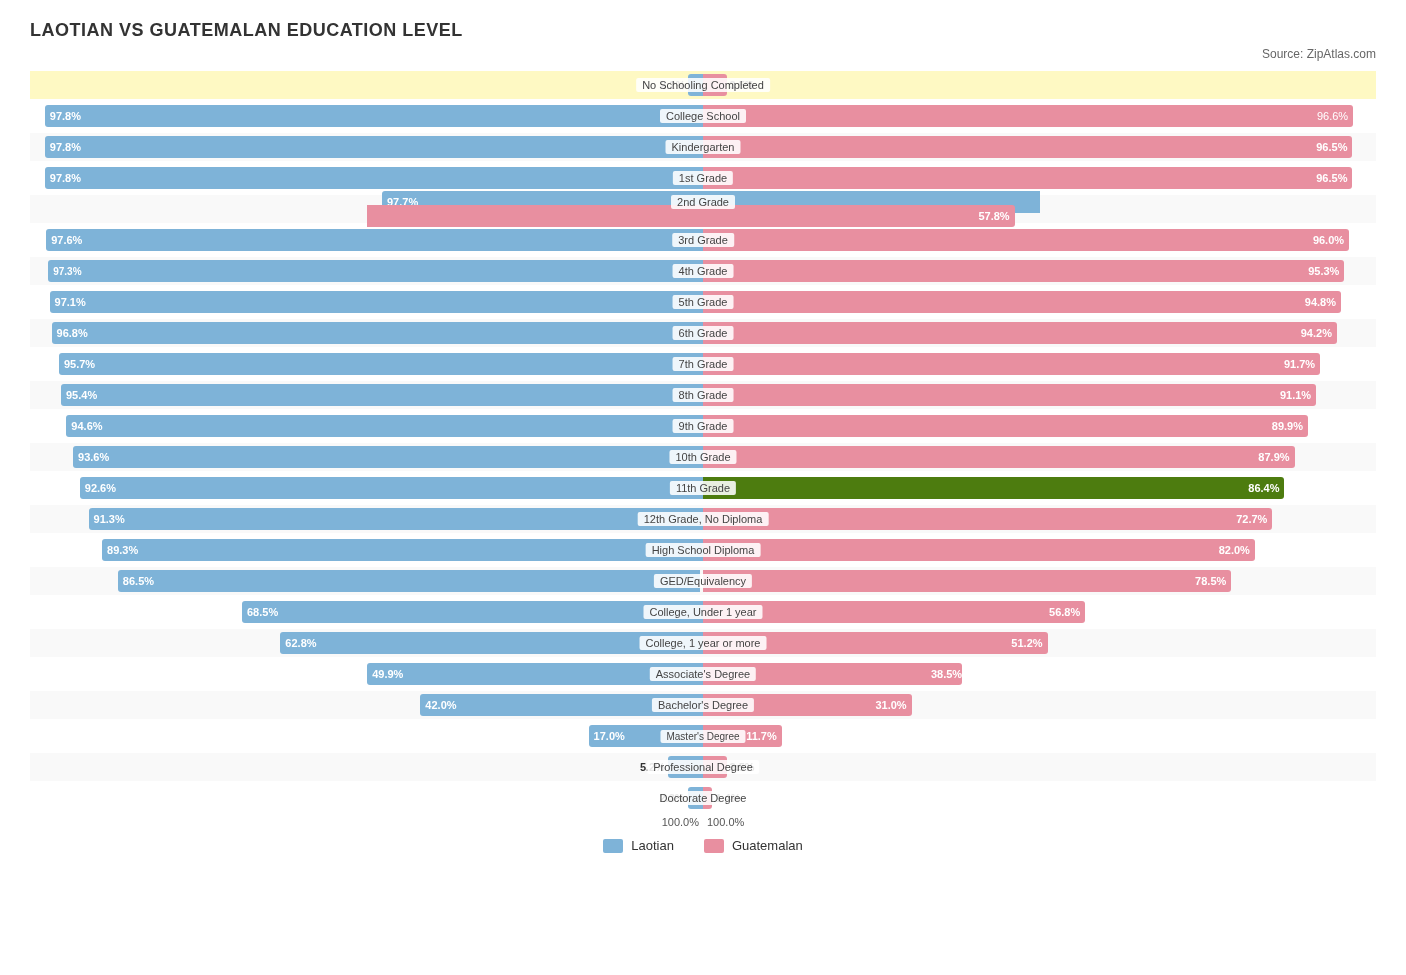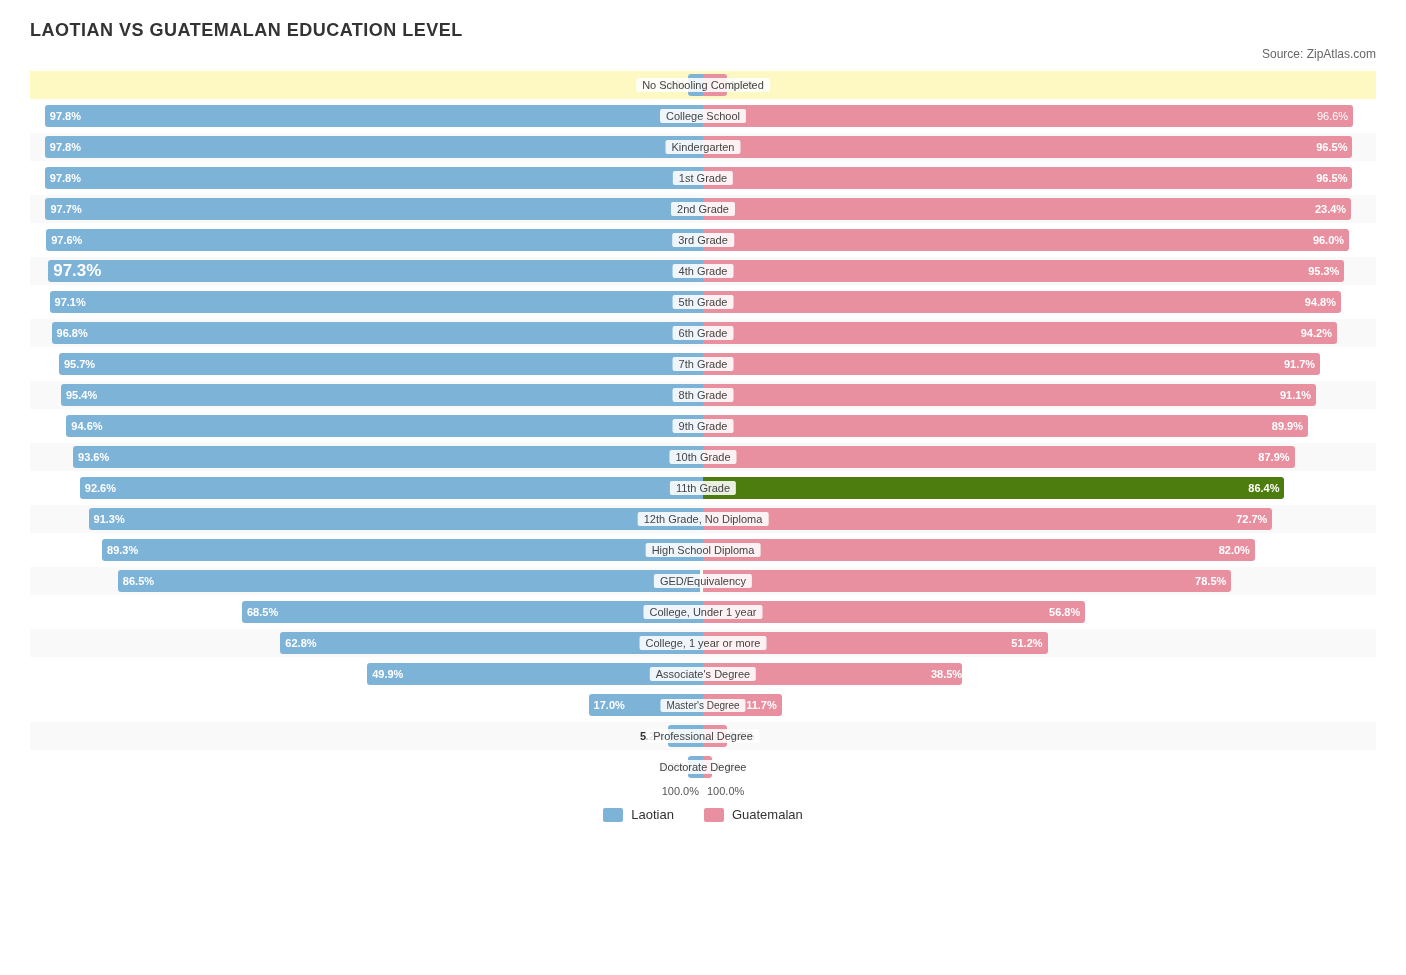--- a/index.html
+++ b/index.html
@@ -276,817 +276,867 @@
         display: flex;
         align-items: center;
         justify-content: flex-end;
         padding-right: 5px;
       ">
         <span style="font-size:11px;font-weight:bold;color:#fff;white-space:nowrap;">96.5%</span>
       </div>
 
     </div>
   </div>
+      <div class="row" style="background: rgb(249, 249, 249); flex-direction: column;">
+    <div style="display:flex;align-items:center;width:50%;height:100%;position:relative;justify-content:flex-end;">
+      <div style="
+        height: 22px;
+        background: #7eb3d8;
+        border-radius: 3px 0 0 3px;
+        width: 97.7%;
+        position: absolute;
+        right: 0;
+        display: flex;
+        align-items: center;
+        justify-content: flex-start;
+        padding-left: 5px;
+      ">
+        <span style="font-size:11px;font-weight:bold;color:#fff;white-space:nowrap;">97.7%</span>
+      </div>
+
+    </div>
+    <div style="
+      position:absolute;
+      left:50%;
+      transform:translateX(-50%);
+      white-space:nowrap;
+      font-size:11px;
+      color:#444;
+      background:rgba(255,255,255,0.88);
+      padding:1px 6px;
+      border-radius:2px;
+      z-index:10;
+      text-align:center;
+      pointer-events:none;
+    ">2nd Grade</div>
+    <div style="display:flex;align-items:center;width:50%;height:100%;position:relative;justify-content:flex-start;">
+      <div style="
+        height: 22px;
+        background: #e88fa0;
+        border-radius: 0 3px 3px 0;
+        width: 96.3%;
+        position: absolute;
+        left: 0;
+        display: flex;
+        align-items: center;
+        justify-content: flex-end;
+        padding-right: 5px;
+      ">
+        <span style="font-size:11px;font-weight:bold;color:#fff;white-space:nowrap;">57.8%</span>
+      </div>
+
+    </div>
+  </div>
+      <div class="row" style="background: rgb(255, 255, 255);">
+    <div style="display:flex;align-items:center;width:50%;height:100%;position:relative;justify-content:flex-end;">
+      <div style="
+        height: 22px;
+        background: #7eb3d8;
+        border-radius: 3px 0 0 3px;
+        width: 97.6%;
+        position: absolute;
+        right: 0;
+        display: flex;
+        align-items: center;
+        justify-content: flex-start;
+        padding-left: 5px;
+      ">
+        <span style="font-size:11px;font-weight:bold;color:#fff;white-space:nowrap;">97.6%</span>
+      </div>
+
+    </div>
+    <div style="
+      position:absolute;
+      left:50%;
+      transform:translateX(-50%);
+      white-space:nowrap;
+      font-size:11px;
+      color:#444;
+      background:rgba(255,255,255,0.88);
+      padding:1px 6px;
+      border-radius:2px;
+      z-index:10;
+      text-align:center;
+      pointer-events:none;
+    ">3rd Grade</div>
+    <div style="display:flex;align-items:center;width:50%;height:100%;position:relative;justify-content:flex-start;">
+      <div style="
+        height: 22px;
+        background: #e88fa0;
+        border-radius: 0 3px 3px 0;
+        width: 96%;
+        position: absolute;
+        left: 0;
+        display: flex;
+        align-items: center;
+        justify-content: flex-end;
+        padding-right: 5px;
+      ">
+        <span style="font-size:11px;font-weight:bold;color:#fff;white-space:nowrap;">96.0%</span>
+      </div>
+
+    </div>
+  </div>
       <div class="row" style="background: rgb(249, 249, 249);">
     <div style="display:flex;align-items:center;width:50%;height:100%;position:relative;justify-content:flex-end;">
       <div style="
         height: 22px;
         background: #7eb3d8;
         border-radius: 3px 0 0 3px;
-        width: 97.7%;
-        position: absolute;
-        right: 0;
-        display: flex;
-        align-items: center;
-        justify-content: flex-start;
-        padding-left: 5px;
-      ">
-        <span style="font-size:11px;font-weight:bold;color:#fff;white-space:nowrap;">97.7%</span>
-      </div>
-
-    </div>
-    <div style="
-      position:absolute;
-      left:50%;
-      transform:translateX(-50%);
-      white-space:nowrap;
-      font-size:11px;
-      color:#444;
-      background:rgba(255,255,255,0.88);
-      padding:1px 6px;
-      border-radius:2px;
-      z-index:10;
-      text-align:center;
-      pointer-events:none;
-    ">2nd Grade</div>
-    <div style="display:flex;align-items:center;width:50%;height:100%;position:relative;justify-content:flex-start;">
-      <div style="
-        height: 22px;
-        background: #e88fa0;
-        border-radius: 0 3px 3px 0;
-        width: 96.3%;
-        position: absolute;
-        left: 0;
-        display: flex;
-        align-items: center;
-        justify-content: flex-end;
-        padding-right: 5px;
-      ">
-        <span style="font-size:11px;font-weight:bold;color:#fff;white-space:nowrap;">23.4%</span>
+        width: 97.3%;
+        position: absolute;
+        right: 0;
+        display: flex;
+        align-items: center;
+        justify-content: flex-start;
+        padding-left: 5px;
+      ">
+        <span style="font-size:10px;font-weight:bold;color:#fff;white-space:nowrap;">97.3%</span>
+      </div>
+
+    </div>
+    <div style="
+      position:absolute;
+      left:50%;
+      transform:translateX(-50%);
+      white-space:nowrap;
+      font-size:11px;
+      color:#444;
+      background:rgba(255,255,255,0.88);
+      padding:1px 6px;
+      border-radius:2px;
+      z-index:10;
+      text-align:center;
+      pointer-events:none;
+    ">4th Grade</div>
+    <div style="display:flex;align-items:center;width:50%;height:100%;position:relative;justify-content:flex-start;">
+      <div style="
+        height: 22px;
+        background: #e88fa0;
+        border-radius: 0 3px 3px 0;
+        width: 95.3%;
+        position: absolute;
+        left: 0;
+        display: flex;
+        align-items: center;
+        justify-content: flex-end;
+        padding-right: 5px;
+      ">
+        <span style="font-size:11px;font-weight:bold;color:#fff;white-space:nowrap;">95.3%</span>
       </div>
 
     </div>
   </div>
       <div class="row" style="background: rgb(255, 255, 255);">
     <div style="display:flex;align-items:center;width:50%;height:100%;position:relative;justify-content:flex-end;">
       <div style="
         height: 22px;
         background: #7eb3d8;
         border-radius: 3px 0 0 3px;
-        width: 97.6%;
-        position: absolute;
-        right: 0;
-        display: flex;
-        align-items: center;
-        justify-content: flex-start;
-        padding-left: 5px;
-      ">
-        <span style="font-size:11px;font-weight:bold;color:#fff;white-space:nowrap;">97.6%</span>
-      </div>
-
-    </div>
-    <div style="
-      position:absolute;
-      left:50%;
-      transform:translateX(-50%);
-      white-space:nowrap;
-      font-size:11px;
-      color:#444;
-      background:rgba(255,255,255,0.88);
-      padding:1px 6px;
-      border-radius:2px;
-      z-index:10;
-      text-align:center;
-      pointer-events:none;
-    ">3rd Grade</div>
-    <div style="display:flex;align-items:center;width:50%;height:100%;position:relative;justify-content:flex-start;">
-      <div style="
-        height: 22px;
-        background: #e88fa0;
-        border-radius: 0 3px 3px 0;
-        width: 96%;
-        position: absolute;
-        left: 0;
-        display: flex;
-        align-items: center;
-        justify-content: flex-end;
-        padding-right: 5px;
-      ">
-        <span style="font-size:11px;font-weight:bold;color:#fff;white-space:nowrap;">96.0%</span>
+        width: 97.1%;
+        position: absolute;
+        right: 0;
+        display: flex;
+        align-items: center;
+        justify-content: flex-start;
+        padding-left: 5px;
+      ">
+        <span style="font-size:11px;font-weight:bold;color:#fff;white-space:nowrap;">97.1%</span>
+      </div>
+
+    </div>
+    <div style="
+      position:absolute;
+      left:50%;
+      transform:translateX(-50%);
+      white-space:nowrap;
+      font-size:11px;
+      color:#444;
+      background:rgba(255,255,255,0.88);
+      padding:1px 6px;
+      border-radius:2px;
+      z-index:10;
+      text-align:center;
+      pointer-events:none;
+    ">5th Grade</div>
+    <div style="display:flex;align-items:center;width:50%;height:100%;position:relative;justify-content:flex-start;">
+      <div style="
+        height: 22px;
+        background: #e88fa0;
+        border-radius: 0 3px 3px 0;
+        width: 94.8%;
+        position: absolute;
+        left: 0;
+        display: flex;
+        align-items: center;
+        justify-content: flex-end;
+        padding-right: 5px;
+      ">
+        <span style="font-size:11px;font-weight:bold;color:#fff;white-space:nowrap;">94.8%</span>
       </div>
 
     </div>
   </div>
       <div class="row" style="background: rgb(249, 249, 249);">
     <div style="display:flex;align-items:center;width:50%;height:100%;position:relative;justify-content:flex-end;">
       <div style="
         height: 22px;
         background: #7eb3d8;
         border-radius: 3px 0 0 3px;
-        width: 97.3%;
-        position: absolute;
-        right: 0;
-        display: flex;
-        align-items: center;
-        justify-content: flex-start;
-        padding-left: 5px;
-      ">
-        <span style="font-size:17px;font-weight:bold;color:#fff;white-space:nowrap;">97.3%</span>
-      </div>
-
-    </div>
-    <div style="
-      position:absolute;
-      left:50%;
-      transform:translateX(-50%);
-      white-space:nowrap;
-      font-size:11px;
-      color:#444;
-      background:rgba(255,255,255,0.88);
-      padding:1px 6px;
-      border-radius:2px;
-      z-index:10;
-      text-align:center;
-      pointer-events:none;
-    ">4th Grade</div>
-    <div style="display:flex;align-items:center;width:50%;height:100%;position:relative;justify-content:flex-start;">
-      <div style="
-        height: 22px;
-        background: #e88fa0;
-        border-radius: 0 3px 3px 0;
-        width: 95.3%;
-        position: absolute;
-        left: 0;
-        display: flex;
-        align-items: center;
-        justify-content: flex-end;
-        padding-right: 5px;
-      ">
-        <span style="font-size:11px;font-weight:bold;color:#fff;white-space:nowrap;">95.3%</span>
+        width: 96.8%;
+        position: absolute;
+        right: 0;
+        display: flex;
+        align-items: center;
+        justify-content: flex-start;
+        padding-left: 5px;
+      ">
+        <span style="font-size:11px;font-weight:bold;color:#fff;white-space:nowrap;">96.8%</span>
+      </div>
+
+    </div>
+    <div style="
+      position:absolute;
+      left:50%;
+      transform:translateX(-50%);
+      white-space:nowrap;
+      font-size:11px;
+      color:#444;
+      background:rgba(255,255,255,0.88);
+      padding:1px 6px;
+      border-radius:2px;
+      z-index:10;
+      text-align:center;
+      pointer-events:none;
+    ">6th Grade</div>
+    <div style="display:flex;align-items:center;width:50%;height:100%;position:relative;justify-content:flex-start;">
+      <div style="
+        height: 22px;
+        background: #e88fa0;
+        border-radius: 0 3px 3px 0;
+        width: 94.2%;
+        position: absolute;
+        left: 0;
+        display: flex;
+        align-items: center;
+        justify-content: flex-end;
+        padding-right: 5px;
+      ">
+        <span style="font-size:11px;font-weight:bold;color:#fff;white-space:nowrap;">94.2%</span>
       </div>
 
     </div>
   </div>
       <div class="row" style="background: rgb(255, 255, 255);">
     <div style="display:flex;align-items:center;width:50%;height:100%;position:relative;justify-content:flex-end;">
       <div style="
         height: 22px;
         background: #7eb3d8;
         border-radius: 3px 0 0 3px;
-        width: 97.1%;
-        position: absolute;
-        right: 0;
-        display: flex;
-        align-items: center;
-        justify-content: flex-start;
-        padding-left: 5px;
-      ">
-        <span style="font-size:11px;font-weight:bold;color:#fff;white-space:nowrap;">97.1%</span>
-      </div>
-
-    </div>
-    <div style="
-      position:absolute;
-      left:50%;
-      transform:translateX(-50%);
-      white-space:nowrap;
-      font-size:11px;
-      color:#444;
-      background:rgba(255,255,255,0.88);
-      padding:1px 6px;
-      border-radius:2px;
-      z-index:10;
-      text-align:center;
-      pointer-events:none;
-    ">5th Grade</div>
-    <div style="display:flex;align-items:center;width:50%;height:100%;position:relative;justify-content:flex-start;">
-      <div style="
-        height: 22px;
-        background: #e88fa0;
-        border-radius: 0 3px 3px 0;
-        width: 94.8%;
-        position: absolute;
-        left: 0;
-        display: flex;
-        align-items: center;
-        justify-content: flex-end;
-        padding-right: 5px;
-      ">
-        <span style="font-size:11px;font-weight:bold;color:#fff;white-space:nowrap;">94.8%</span>
+        width: 95.7%;
+        position: absolute;
+        right: 0;
+        display: flex;
+        align-items: center;
+        justify-content: flex-start;
+        padding-left: 5px;
+      ">
+        <span style="font-size:11px;font-weight:bold;color:#fff;white-space:nowrap;">95.7%</span>
+      </div>
+
+    </div>
+    <div style="
+      position:absolute;
+      left:50%;
+      transform:translateX(-50%);
+      white-space:nowrap;
+      font-size:11px;
+      color:#444;
+      background:rgba(255,255,255,0.88);
+      padding:1px 6px;
+      border-radius:2px;
+      z-index:10;
+      text-align:center;
+      pointer-events:none;
+    ">7th Grade</div>
+    <div style="display:flex;align-items:center;width:50%;height:100%;position:relative;justify-content:flex-start;">
+      <div style="
+        height: 22px;
+        background: #e88fa0;
+        border-radius: 0 3px 3px 0;
+        width: 91.7%;
+        position: absolute;
+        left: 0;
+        display: flex;
+        align-items: center;
+        justify-content: flex-end;
+        padding-right: 5px;
+      ">
+        <span style="font-size:11px;font-weight:bold;color:#fff;white-space:nowrap;">91.7%</span>
       </div>
 
     </div>
   </div>
       <div class="row" style="background: rgb(249, 249, 249);">
     <div style="display:flex;align-items:center;width:50%;height:100%;position:relative;justify-content:flex-end;">
       <div style="
         height: 22px;
         background: #7eb3d8;
         border-radius: 3px 0 0 3px;
-        width: 96.8%;
-        position: absolute;
-        right: 0;
-        display: flex;
-        align-items: center;
-        justify-content: flex-start;
-        padding-left: 5px;
-      ">
-        <span style="font-size:11px;font-weight:bold;color:#fff;white-space:nowrap;">96.8%</span>
-      </div>
-
-    </div>
-    <div style="
-      position:absolute;
-      left:50%;
-      transform:translateX(-50%);
-      white-space:nowrap;
-      font-size:11px;
-      color:#444;
-      background:rgba(255,255,255,0.88);
-      padding:1px 6px;
-      border-radius:2px;
-      z-index:10;
-      text-align:center;
-      pointer-events:none;
-    ">6th Grade</div>
-    <div style="display:flex;align-items:center;width:50%;height:100%;position:relative;justify-content:flex-start;">
-      <div style="
-        height: 22px;
-        background: #e88fa0;
-        border-radius: 0 3px 3px 0;
-        width: 94.2%;
-        position: absolute;
-        left: 0;
-        display: flex;
-        align-items: center;
-        justify-content: flex-end;
-        padding-right: 5px;
-      ">
-        <span style="font-size:11px;font-weight:bold;color:#fff;white-space:nowrap;">94.2%</span>
+        width: 95.4%;
+        position: absolute;
+        right: 0;
+        display: flex;
+        align-items: center;
+        justify-content: flex-start;
+        padding-left: 5px;
+      ">
+        <span style="font-size:11px;font-weight:bold;color:#fff;white-space:nowrap;">95.4%</span>
+      </div>
+
+    </div>
+    <div style="
+      position:absolute;
+      left:50%;
+      transform:translateX(-50%);
+      white-space:nowrap;
+      font-size:11px;
+      color:#444;
+      background:rgba(255,255,255,0.88);
+      padding:1px 6px;
+      border-radius:2px;
+      z-index:10;
+      text-align:center;
+      pointer-events:none;
+    ">8th Grade</div>
+    <div style="display:flex;align-items:center;width:50%;height:100%;position:relative;justify-content:flex-start;">
+      <div style="
+        height: 22px;
+        background: #e88fa0;
+        border-radius: 0 3px 3px 0;
+        width: 91.1%;
+        position: absolute;
+        left: 0;
+        display: flex;
+        align-items: center;
+        justify-content: flex-end;
+        padding-right: 5px;
+      ">
+        <span style="font-size:11px;font-weight:bold;color:#fff;white-space:nowrap;">91.1%</span>
       </div>
 
     </div>
   </div>
       <div class="row" style="background: rgb(255, 255, 255);">
     <div style="display:flex;align-items:center;width:50%;height:100%;position:relative;justify-content:flex-end;">
       <div style="
         height: 22px;
         background: #7eb3d8;
         border-radius: 3px 0 0 3px;
-        width: 95.7%;
-        position: absolute;
-        right: 0;
-        display: flex;
-        align-items: center;
-        justify-content: flex-start;
-        padding-left: 5px;
-      ">
-        <span style="font-size:11px;font-weight:bold;color:#fff;white-space:nowrap;">95.7%</span>
-      </div>
-
-    </div>
-    <div style="
-      position:absolute;
-      left:50%;
-      transform:translateX(-50%);
-      white-space:nowrap;
-      font-size:11px;
-      color:#444;
-      background:rgba(255,255,255,0.88);
-      padding:1px 6px;
-      border-radius:2px;
-      z-index:10;
-      text-align:center;
-      pointer-events:none;
-    ">7th Grade</div>
-    <div style="display:flex;align-items:center;width:50%;height:100%;position:relative;justify-content:flex-start;">
-      <div style="
-        height: 22px;
-        background: #e88fa0;
-        border-radius: 0 3px 3px 0;
-        width: 91.7%;
-        position: absolute;
-        left: 0;
-        display: flex;
-        align-items: center;
-        justify-content: flex-end;
-        padding-right: 5px;
-      ">
-        <span style="font-size:11px;font-weight:bold;color:#fff;white-space:nowrap;">91.7%</span>
+        width: 94.6%;
+        position: absolute;
+        right: 0;
+        display: flex;
+        align-items: center;
+        justify-content: flex-start;
+        padding-left: 5px;
+      ">
+        <span style="font-size:11px;font-weight:bold;color:#fff;white-space:nowrap;">94.6%</span>
+      </div>
+
+    </div>
+    <div style="
+      position:absolute;
+      left:50%;
+      transform:translateX(-50%);
+      white-space:nowrap;
+      font-size:11px;
+      color:#444;
+      background:rgba(255,255,255,0.88);
+      padding:1px 6px;
+      border-radius:2px;
+      z-index:10;
+      text-align:center;
+      pointer-events:none;
+    ">9th Grade</div>
+    <div style="display:flex;align-items:center;width:50%;height:100%;position:relative;justify-content:flex-start;">
+      <div style="
+        height: 22px;
+        background: #e88fa0;
+        border-radius: 0 3px 3px 0;
+        width: 89.9%;
+        position: absolute;
+        left: 0;
+        display: flex;
+        align-items: center;
+        justify-content: flex-end;
+        padding-right: 5px;
+      ">
+        <span style="font-size:11px;font-weight:bold;color:#fff;white-space:nowrap;">89.9%</span>
       </div>
 
     </div>
   </div>
       <div class="row" style="background: rgb(249, 249, 249);">
     <div style="display:flex;align-items:center;width:50%;height:100%;position:relative;justify-content:flex-end;">
       <div style="
         height: 22px;
         background: #7eb3d8;
         border-radius: 3px 0 0 3px;
-        width: 95.4%;
-        position: absolute;
-        right: 0;
-        display: flex;
-        align-items: center;
-        justify-content: flex-start;
-        padding-left: 5px;
-      ">
-        <span style="font-size:11px;font-weight:bold;color:#fff;white-space:nowrap;">95.4%</span>
-      </div>
-
-    </div>
-    <div style="
-      position:absolute;
-      left:50%;
-      transform:translateX(-50%);
-      white-space:nowrap;
-      font-size:11px;
-      color:#444;
-      background:rgba(255,255,255,0.88);
-      padding:1px 6px;
-      border-radius:2px;
-      z-index:10;
-      text-align:center;
-      pointer-events:none;
-    ">8th Grade</div>
-    <div style="display:flex;align-items:center;width:50%;height:100%;position:relative;justify-content:flex-start;">
-      <div style="
-        height: 22px;
-        background: #e88fa0;
-        border-radius: 0 3px 3px 0;
-        width: 91.1%;
-        position: absolute;
-        left: 0;
-        display: flex;
-        align-items: center;
-        justify-content: flex-end;
-        padding-right: 5px;
-      ">
-        <span style="font-size:11px;font-weight:bold;color:#fff;white-space:nowrap;">91.1%</span>
+        width: 93.6%;
+        position: absolute;
+        right: 0;
+        display: flex;
+        align-items: center;
+        justify-content: flex-start;
+        padding-left: 5px;
+      ">
+        <span style="font-size:11px;font-weight:bold;color:#fff;white-space:nowrap;">93.6%</span>
+      </div>
+
+    </div>
+    <div style="
+      position:absolute;
+      left:50%;
+      transform:translateX(-50%);
+      white-space:nowrap;
+      font-size:11px;
+      color:#444;
+      background:rgba(255,255,255,0.88);
+      padding:1px 6px;
+      border-radius:2px;
+      z-index:10;
+      text-align:center;
+      pointer-events:none;
+    ">10th Grade</div>
+    <div style="display:flex;align-items:center;width:50%;height:100%;position:relative;justify-content:flex-start;">
+      <div style="
+        height: 22px;
+        background: #e88fa0;
+        border-radius: 0 3px 3px 0;
+        width: 87.9%;
+        position: absolute;
+        left: 0;
+        display: flex;
+        align-items: center;
+        justify-content: flex-end;
+        padding-right: 5px;
+      ">
+        <span style="font-size:11px;font-weight:bold;color:#fff;white-space:nowrap;">87.9%</span>
       </div>
 
     </div>
   </div>
       <div class="row" style="background: rgb(255, 255, 255);">
     <div style="display:flex;align-items:center;width:50%;height:100%;position:relative;justify-content:flex-end;">
       <div style="
         height: 22px;
         background: #7eb3d8;
         border-radius: 3px 0 0 3px;
-        width: 94.6%;
-        position: absolute;
-        right: 0;
-        display: flex;
-        align-items: center;
-        justify-content: flex-start;
-        padding-left: 5px;
-      ">
-        <span style="font-size:11px;font-weight:bold;color:#fff;white-space:nowrap;">94.6%</span>
-      </div>
-
-    </div>
-    <div style="
-      position:absolute;
-      left:50%;
-      transform:translateX(-50%);
-      white-space:nowrap;
-      font-size:11px;
-      color:#444;
-      background:rgba(255,255,255,0.88);
-      padding:1px 6px;
-      border-radius:2px;
-      z-index:10;
-      text-align:center;
-      pointer-events:none;
-    ">9th Grade</div>
-    <div style="display:flex;align-items:center;width:50%;height:100%;position:relative;justify-content:flex-start;">
-      <div style="
-        height: 22px;
-        background: #e88fa0;
-        border-radius: 0 3px 3px 0;
-        width: 89.9%;
-        position: absolute;
-        left: 0;
-        display: flex;
-        align-items: center;
-        justify-content: flex-end;
-        padding-right: 5px;
-      ">
-        <span style="font-size:11px;font-weight:bold;color:#fff;white-space:nowrap;">89.9%</span>
+        width: 92.6%;
+        position: absolute;
+        right: 0;
+        display: flex;
+        align-items: center;
+        justify-content: flex-start;
+        padding-left: 5px;
+      ">
+        <span style="font-size:11px;font-weight:bold;color:#fff;white-space:nowrap;">92.6%</span>
+      </div>
+
+    </div>
+    <div style="
+      position:absolute;
+      left:50%;
+      transform:translateX(-50%);
+      white-space:nowrap;
+      font-size:11px;
+      color:#444;
+      background:rgba(255,255,255,0.88);
+      padding:1px 6px;
+      border-radius:2px;
+      z-index:10;
+      text-align:center;
+      pointer-events:none;
+    ">11th Grade</div>
+    <div style="display:flex;align-items:center;width:50%;height:100%;position:relative;justify-content:flex-start;">
+      <div style="
+        height: 22px;
+        background: #4d7c0f;
+        border-radius: 0 3px 3px 0;
+        width: 86.4%;
+        position: absolute;
+        left: 0;
+        display: flex;
+        align-items: center;
+        justify-content: flex-end;
+        padding-right: 5px;
+      ">
+        <span style="font-size:11px;font-weight:bold;color:#fff;white-space:nowrap;">86.4%</span>
       </div>
 
     </div>
   </div>
       <div class="row" style="background: rgb(249, 249, 249);">
     <div style="display:flex;align-items:center;width:50%;height:100%;position:relative;justify-content:flex-end;">
       <div style="
         height: 22px;
         background: #7eb3d8;
         border-radius: 3px 0 0 3px;
-        width: 93.6%;
-        position: absolute;
-        right: 0;
-        display: flex;
-        align-items: center;
-        justify-content: flex-start;
-        padding-left: 5px;
-      ">
-        <span style="font-size:11px;font-weight:bold;color:#fff;white-space:nowrap;">93.6%</span>
-      </div>
-
-    </div>
-    <div style="
-      position:absolute;
-      left:50%;
-      transform:translateX(-50%);
-      white-space:nowrap;
-      font-size:11px;
-      color:#444;
-      background:rgba(255,255,255,0.88);
-      padding:1px 6px;
-      border-radius:2px;
-      z-index:10;
-      text-align:center;
-      pointer-events:none;
-    ">10th Grade</div>
-    <div style="display:flex;align-items:center;width:50%;height:100%;position:relative;justify-content:flex-start;">
-      <div style="
-        height: 22px;
-        background: #e88fa0;
-        border-radius: 0 3px 3px 0;
-        width: 87.9%;
-        position: absolute;
-        left: 0;
-        display: flex;
-        align-items: center;
-        justify-content: flex-end;
-        padding-right: 5px;
-      ">
-        <span style="font-size:11px;font-weight:bold;color:#fff;white-space:nowrap;">87.9%</span>
+        width: 91.3%;
+        position: absolute;
+        right: 0;
+        display: flex;
+        align-items: center;
+        justify-content: flex-start;
+        padding-left: 5px;
+      ">
+        <span style="font-size:11px;font-weight:bold;color:#fff;white-space:nowrap;">91.3%</span>
+      </div>
+
+    </div>
+    <div style="
+      position:absolute;
+      left:50%;
+      transform:translateX(-50%);
+      white-space:nowrap;
+      font-size:11px;
+      color:#444;
+      background:rgba(255,255,255,0.88);
+      padding:1px 6px;
+      border-radius:2px;
+      z-index:10;
+      text-align:center;
+      pointer-events:none;
+    ">12th Grade, No Diploma</div>
+    <div style="display:flex;align-items:center;width:50%;height:100%;position:relative;justify-content:flex-start;">
+      <div style="
+        height: 22px;
+        background: #e88fa0;
+        border-radius: 0 3px 3px 0;
+        width: 84.6%;
+        position: absolute;
+        left: 0;
+        display: flex;
+        align-items: center;
+        justify-content: flex-end;
+        padding-right: 5px;
+      ">
+        <span style="font-size:11px;font-weight:bold;color:#fff;white-space:nowrap;">72.7%</span>
       </div>
 
     </div>
   </div>
       <div class="row" style="background: rgb(255, 255, 255);">
     <div style="display:flex;align-items:center;width:50%;height:100%;position:relative;justify-content:flex-end;">
       <div style="
         height: 22px;
         background: #7eb3d8;
         border-radius: 3px 0 0 3px;
-        width: 92.6%;
-        position: absolute;
-        right: 0;
-        display: flex;
-        align-items: center;
-        justify-content: flex-start;
-        padding-left: 5px;
-      ">
-        <span style="font-size:11px;font-weight:bold;color:#fff;white-space:nowrap;">92.6%</span>
-      </div>
-
-    </div>
-    <div style="
-      position:absolute;
-      left:50%;
-      transform:translateX(-50%);
-      white-space:nowrap;
-      font-size:11px;
-      color:#444;
-      background:rgba(255,255,255,0.88);
-      padding:1px 6px;
-      border-radius:2px;
-      z-index:10;
-      text-align:center;
-      pointer-events:none;
-    ">11th Grade</div>
-    <div style="display:flex;align-items:center;width:50%;height:100%;position:relative;justify-content:flex-start;">
-      <div style="
-        height: 22px;
-        background: #4d7c0f;
-        border-radius: 0 3px 3px 0;
-        width: 86.4%;
-        position: absolute;
-        left: 0;
-        display: flex;
-        align-items: center;
-        justify-content: flex-end;
-        padding-right: 5px;
-      ">
-        <span style="font-size:11px;font-weight:bold;color:#fff;white-space:nowrap;">86.4%</span>
+        width: 89.3%;
+        position: absolute;
+        right: 0;
+        display: flex;
+        align-items: center;
+        justify-content: flex-start;
+        padding-left: 5px;
+      ">
+        <span style="font-size:11px;font-weight:bold;color:#fff;white-space:nowrap;">89.3%</span>
+      </div>
+
+    </div>
+    <div style="
+      position:absolute;
+      left:50%;
+      transform:translateX(-50%);
+      white-space:nowrap;
+      font-size:11px;
+      color:#444;
+      background:rgba(255,255,255,0.88);
+      padding:1px 6px;
+      border-radius:2px;
+      z-index:10;
+      text-align:center;
+      pointer-events:none;
+    ">High School Diploma</div>
+    <div style="display:flex;align-items:center;width:50%;height:100%;position:relative;justify-content:flex-start;">
+      <div style="
+        height: 22px;
+        background: #e88fa0;
+        border-radius: 0 3px 3px 0;
+        width: 82%;
+        position: absolute;
+        left: 0;
+        display: flex;
+        align-items: center;
+        justify-content: flex-end;
+        padding-right: 5px;
+      ">
+        <span style="font-size:11px;font-weight:bold;color:#fff;white-space:nowrap;">82.0%</span>
       </div>
 
     </div>
   </div>
       <div class="row" style="background: rgb(249, 249, 249);">
     <div style="display:flex;align-items:center;width:50%;height:100%;position:relative;justify-content:flex-end;">
       <div style="
         height: 22px;
         background: #7eb3d8;
         border-radius: 3px 0 0 3px;
-        width: 91.3%;
-        position: absolute;
-        right: 0;
-        display: flex;
-        align-items: center;
-        justify-content: flex-start;
-        padding-left: 5px;
-      ">
-        <span style="font-size:11px;font-weight:bold;color:#fff;white-space:nowrap;">91.3%</span>
-      </div>
-
-    </div>
-    <div style="
-      position:absolute;
-      left:50%;
-      transform:translateX(-50%);
-      white-space:nowrap;
-      font-size:11px;
-      color:#444;
-      background:rgba(255,255,255,0.88);
-      padding:1px 6px;
-      border-radius:2px;
-      z-index:10;
-      text-align:center;
-      pointer-events:none;
-    ">12th Grade, No Diploma</div>
-    <div style="display:flex;align-items:center;width:50%;height:100%;position:relative;justify-content:flex-start;">
-      <div style="
-        height: 22px;
-        background: #e88fa0;
-        border-radius: 0 3px 3px 0;
-        width: 84.6%;
-        position: absolute;
-        left: 0;
-        display: flex;
-        align-items: center;
-        justify-content: flex-end;
-        padding-right: 5px;
-      ">
-        <span style="font-size:11px;font-weight:bold;color:#fff;white-space:nowrap;">72.7%</span>
+        width: 86.5%;
+        position: absolute;
+        right: 3px;
+        display: flex;
+        align-items: center;
+        justify-content: flex-start;
+        padding-left: 5px;
+        margin-left: 22px;
+      ">
+        <span style="font-size:11px;font-weight:bold;color:#fff;white-space:nowrap;">86.5%</span>
+      </div>
+
+    </div>
+    <div style="
+      position:absolute;
+      left:50%;
+      transform:translateX(-50%);
+      white-space:nowrap;
+      font-size:11px;
+      color:#444;
+      background:rgba(255,255,255,0.88);
+      padding:1px 6px;
+      border-radius:2px;
+      z-index:10;
+      text-align:center;
+      pointer-events:none;
+    ">GED/Equivalency</div>
+    <div style="display:flex;align-items:center;width:50%;height:100%;position:relative;justify-content:flex-start;">
+      <div style="
+        height: 22px;
+        background: #e88fa0;
+        border-radius: 0 3px 3px 0;
+        width: 78.5%;
+        position: absolute;
+        left: 0;
+        display: flex;
+        align-items: center;
+        justify-content: flex-end;
+        padding-right: 5px;
+      ">
+        <span style="font-size:11px;font-weight:bold;color:#fff;white-space:nowrap;">78.5%</span>
       </div>
 
     </div>
   </div>
       <div class="row" style="background: rgb(255, 255, 255);">
     <div style="display:flex;align-items:center;width:50%;height:100%;position:relative;justify-content:flex-end;">
       <div style="
         height: 22px;
         background: #7eb3d8;
         border-radius: 3px 0 0 3px;
-        width: 89.3%;
-        position: absolute;
-        right: 0;
-        display: flex;
-        align-items: center;
-        justify-content: flex-start;
-        padding-left: 5px;
-      ">
-        <span style="font-size:11px;font-weight:bold;color:#fff;white-space:nowrap;">89.3%</span>
-      </div>
-
-    </div>
-    <div style="
-      position:absolute;
-      left:50%;
-      transform:translateX(-50%);
-      white-space:nowrap;
-      font-size:11px;
-      color:#444;
-      background:rgba(255,255,255,0.88);
-      padding:1px 6px;
-      border-radius:2px;
-      z-index:10;
-      text-align:center;
-      pointer-events:none;
-    ">High School Diploma</div>
-    <div style="display:flex;align-items:center;width:50%;height:100%;position:relative;justify-content:flex-start;">
-      <div style="
-        height: 22px;
-        background: #e88fa0;
-        border-radius: 0 3px 3px 0;
-        width: 82%;
-        position: absolute;
-        left: 0;
-        display: flex;
-        align-items: center;
-        justify-content: flex-end;
-        padding-right: 5px;
-      ">
-        <span style="font-size:11px;font-weight:bold;color:#fff;white-space:nowrap;">82.0%</span>
+        width: 68.5%;
+        position: absolute;
+        right: 0;
+        display: flex;
+        align-items: center;
+        justify-content: flex-start;
+        padding-left: 5px;
+      ">
+        <span style="font-size:11px;font-weight:bold;color:#fff;white-space:nowrap;">68.5%</span>
+      </div>
+
+    </div>
+    <div style="
+      position:absolute;
+      left:50%;
+      transform:translateX(-50%);
+      white-space:nowrap;
+      font-size:11px;
+      color:#444;
+      background:rgba(255,255,255,0.88);
+      padding:1px 6px;
+      border-radius:2px;
+      z-index:10;
+      text-align:center;
+      pointer-events:none;
+    ">College, Under 1 year</div>
+    <div style="display:flex;align-items:center;width:50%;height:100%;position:relative;justify-content:flex-start;">
+      <div style="
+        height: 22px;
+        background: #e88fa0;
+        border-radius: 0 3px 3px 0;
+        width: 56.8%;
+        position: absolute;
+        left: 0;
+        display: flex;
+        align-items: center;
+        justify-content: flex-end;
+        padding-right: 5px;
+      ">
+        <span style="font-size:11px;font-weight:bold;color:#fff;white-space:nowrap;">56.8%</span>
       </div>
 
     </div>
   </div>
       <div class="row" style="background: rgb(249, 249, 249);">
     <div style="display:flex;align-items:center;width:50%;height:100%;position:relative;justify-content:flex-end;">
       <div style="
         height: 22px;
         background: #7eb3d8;
         border-radius: 3px 0 0 3px;
-        width: 86.5%;
-        position: absolute;
-        right: 3px;
-        display: flex;
-        align-items: center;
-        justify-content: flex-start;
-        padding-left: 5px;
-        margin-left: 22px;
-      ">
-        <span style="font-size:11px;font-weight:bold;color:#fff;white-space:nowrap;">86.5%</span>
-      </div>
-
-    </div>
-    <div style="
-      position:absolute;
-      left:50%;
-      transform:translateX(-50%);
-      white-space:nowrap;
-      font-size:11px;
-      color:#444;
-      background:rgba(255,255,255,0.88);
-      padding:1px 6px;
-      border-radius:2px;
-      z-index:10;
-      text-align:center;
-      pointer-events:none;
-    ">GED/Equivalency</div>
-    <div style="display:flex;align-items:center;width:50%;height:100%;position:relative;justify-content:flex-start;">
-      <div style="
-        height: 22px;
-        background: #e88fa0;
-        border-radius: 0 3px 3px 0;
-        width: 78.5%;
-        position: absolute;
-        left: 0;
-        display: flex;
-        align-items: center;
-        justify-content: flex-end;
-        padding-right: 5px;
-      ">
-        <span style="font-size:11px;font-weight:bold;color:#fff;white-space:nowrap;">78.5%</span>
+        width: 62.8%;
+        position: absolute;
+        right: 0;
+        display: flex;
+        align-items: center;
+        justify-content: flex-start;
+        padding-left: 5px;
+      ">
+        <span style="font-size:11px;font-weight:bold;color:#fff;white-space:nowrap;">62.8%</span>
+      </div>
+
+    </div>
+    <div style="
+      position:absolute;
+      left:50%;
+      transform:translateX(-50%);
+      white-space:nowrap;
+      font-size:11px;
+      color:#444;
+      background:rgba(255,255,255,0.88);
+      padding:1px 6px;
+      border-radius:2px;
+      z-index:10;
+      text-align:center;
+      pointer-events:none;
+    ">College, 1 year or more</div>
+    <div style="display:flex;align-items:center;width:50%;height:100%;position:relative;justify-content:flex-start;">
+      <div style="
+        height: 22px;
+        background: #e88fa0;
+        border-radius: 0 3px 3px 0;
+        width: 51.2%;
+        position: absolute;
+        left: 0;
+        display: flex;
+        align-items: center;
+        justify-content: flex-end;
+        padding-right: 5px;
+      ">
+        <span style="font-size:11px;font-weight:bold;color:#fff;white-space:nowrap;">51.2%</span>
       </div>
 
     </div>
   </div>
       <div class="row" style="background: rgb(255, 255, 255);">
     <div style="display:flex;align-items:center;width:50%;height:100%;position:relative;justify-content:flex-end;">
       <div style="
         height: 22px;
         background: #7eb3d8;
         border-radius: 3px 0 0 3px;
-        width: 68.5%;
-        position: absolute;
-        right: 0;
-        display: flex;
-        align-items: center;
-        justify-content: flex-start;
-        padding-left: 5px;
-      ">
-        <span style="font-size:11px;font-weight:bold;color:#fff;white-space:nowrap;">68.5%</span>
-      </div>
-
-    </div>
-    <div style="
-      position:absolute;
-      left:50%;
-      transform:translateX(-50%);
-      white-space:nowrap;
-      font-size:11px;
-      color:#444;
-      background:rgba(255,255,255,0.88);
-      padding:1px 6px;
-      border-radius:2px;
-      z-index:10;
-      text-align:center;
-      pointer-events:none;
-    ">College, Under 1 year</div>
-    <div style="display:flex;align-items:center;width:50%;height:100%;position:relative;justify-content:flex-start;">
-      <div style="
-        height: 22px;
-        background: #e88fa0;
-        border-radius: 0 3px 3px 0;
-        width: 56.8%;
-        position: absolute;
-        left: 0;
-        display: flex;
-        align-items: center;
-        justify-content: flex-end;
-        padding-right: 5px;
-      ">
-        <span style="font-size:11px;font-weight:bold;color:#fff;white-space:nowrap;">56.8%</span>
+        width: 49.9%;
+        position: absolute;
+        right: 0;
+        display: flex;
+        align-items: center;
+        justify-content: flex-start;
+        padding-left: 5px;
+      ">
+        <span style="font-size:11px;font-weight:bold;color:#fff;white-space:nowrap;">49.9%</span>
+      </div>
+
+    </div>
+    <div style="
+      position:absolute;
+      left:50%;
+      transform:translateX(-50%);
+      white-space:nowrap;
+      font-size:11px;
+      color:#444;
+      background:rgba(255,255,255,0.88);
+      padding:1px 6px;
+      border-radius:2px;
+      z-index:10;
+      text-align:center;
+      pointer-events:none;
+    ">Associate's Degree</div>
+    <div style="display:flex;align-items:center;width:50%;height:100%;position:relative;justify-content:flex-start;">
+      <div style="
+        height: 22px;
+        background: #e88fa0;
+        border-radius: 0 3px 3px 0;
+        width: 38.5%;
+        position: absolute;
+        left: 0;
+        display: flex;
+        align-items: center;
+        justify-content: flex-end;
+        padding-right: 0;
+      ">
+        <span style="font-size:11px;font-weight:bold;color:#fff;white-space:nowrap;">38.5%</span>
       </div>
 
     </div>
   </div>
       <div class="row" style="background: rgb(249, 249, 249);">
     <div style="display:flex;align-items:center;width:50%;height:100%;position:relative;justify-content:flex-end;">
       <div style="
         height: 22px;
         background: #7eb3d8;
         border-radius: 3px 0 0 3px;
-        width: 62.8%;
-        position: absolute;
-        right: 0;
-        display: flex;
-        align-items: center;
-        justify-content: flex-start;
-        padding-left: 5px;
-      ">
-        <span style="font-size:11px;font-weight:bold;color:#fff;white-space:nowrap;">62.8%</span>
-      </div>
-
-    </div>
-    <div style="
-      position:absolute;
-      left:50%;
-      transform:translateX(-50%);
-      white-space:nowrap;
-      font-size:11px;
-      color:#444;
-      background:rgba(255,255,255,0.88);
-      padding:1px 6px;
-      border-radius:2px;
-      z-index:10;
-      text-align:center;
-      pointer-events:none;
-    ">College, 1 year or more</div>
-    <div style="display:flex;align-items:center;width:50%;height:100%;position:relative;justify-content:flex-start;">
-      <div style="
-        height: 22px;
-        background: #e88fa0;
-        border-radius: 0 3px 3px 0;
-        width: 51.2%;
-        position: absolute;
-        left: 0;
-        display: flex;
-        align-items: center;
-        justify-content: flex-end;
-        padding-right: 5px;
-      ">
-        <span style="font-size:11px;font-weight:bold;color:#fff;white-space:nowrap;">51.2%</span>
-      </div>
-
-    </div>
-  </div>
-      <div class="row" style="background: rgb(255, 255, 255);">
-    <div style="display:flex;align-items:center;width:50%;height:100%;position:relative;justify-content:flex-end;">
-      <div style="
-        height: 22px;
-        background: #7eb3d8;
-        border-radius: 3px 0 0 3px;
-        width: 49.9%;
-        position: absolute;
-        right: 0;
-        display: flex;
-        align-items: center;
-        justify-content: flex-start;
-        padding-left: 5px;
-      ">
-        <span style="font-size:11px;font-weight:bold;color:#fff;white-space:nowrap;">49.9%</span>
-      </div>
-
-    </div>
-    <div style="
-      position:absolute;
-      left:50%;
-      transform:translateX(-50%);
-      white-space:nowrap;
-      font-size:11px;
-      color:#444;
-      background:rgba(255,255,255,0.88);
-      padding:1px 6px;
-      border-radius:2px;
-      z-index:10;
-      text-align:center;
-      pointer-events:none;
-    ">Associate's Degree</div>
-    <div style="display:flex;align-items:center;width:50%;height:100%;position:relative;justify-content:flex-start;">
-      <div style="
-        height: 22px;
-        background: #e88fa0;
-        border-radius: 0 3px 3px 0;
-        width: 38.5%;
-        position: absolute;
-        left: 0;
-        display: flex;
-        align-items: center;
-        justify-content: flex-end;
-        padding-right: 0;
-      ">
-        <span style="font-size:11px;font-weight:bold;color:#fff;white-space:nowrap;">38.5%</span>
+        width: 42%;
+        position: absolute;
+        right: 0;
+        display: flex;
+        align-items: center;
+        justify-content: flex-start;
+        padding-left: 5px;
+      ">
+        <span style="font-size:11px;font-weight:bold;color:#fff;white-space:nowrap;">42.0%</span>
+      </div>
+
+    </div>
+    <div style="
+      position:absolute;
+      left:50%;
+      transform:translateX(-50%);
+      white-space:nowrap;
+      font-size:11px;
+      color:#444;
+      background:rgba(255,255,255,0.88);
+      padding:1px 6px;
+      border-radius:2px;
+      z-index:10;
+      text-align:center;
+      pointer-events:none;
+    ">Bachelor's Degree</div>
+    <div style="display:flex;align-items:center;width:50%;height:100%;position:relative;justify-content:flex-start;">
+      <div style="
+        height: 22px;
+        background: #e88fa0;
+        border-radius: 0 3px 3px 0;
+        width: 31%;
+        position: absolute;
+        left: 0;
+        display: flex;
+        align-items: center;
+        justify-content: flex-end;
+        padding-right: 5px;
+      ">
+        <span style="font-size:11px;font-weight:bold;color:#fff;white-space:nowrap;">31.0%</span>
       </div>
 
     </div>
   </div>
       <div class="row" style="background: rgb(255, 255, 255);">
     <div style="display:flex;align-items:center;width:50%;height:100%;position:relative;justify-content:flex-end;">
       <div style="
         height: 22px;
         background: #7eb3d8;
         border-radius: 3px 0 0 3px;

